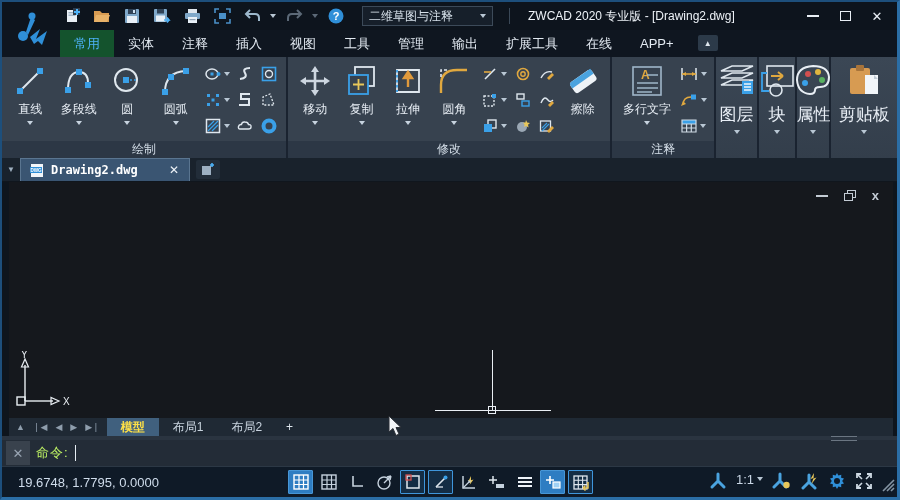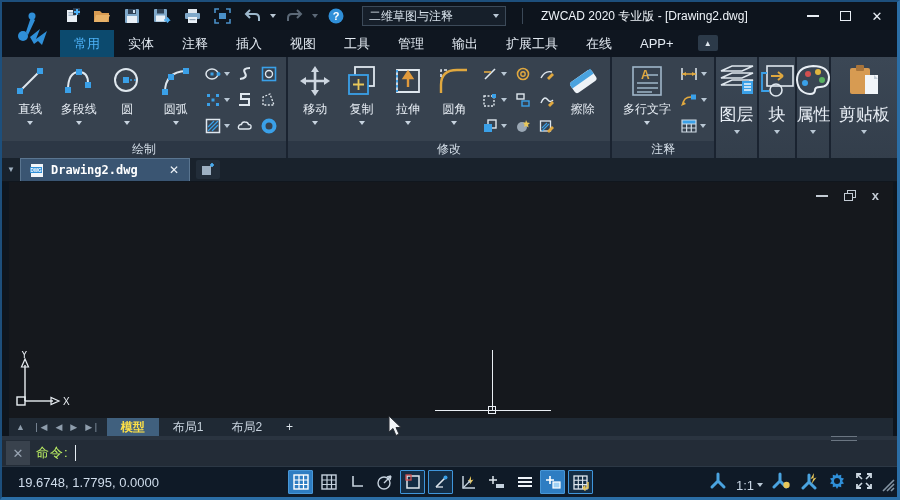--- a/index.html
+++ b/index.html
@@ -7,33 +7,33 @@
   body { font-family:"Liberation Sans","DejaVu Sans",sans-serif; color:#e4ebf2; font-size:13px; }
   .app { width:900px; height:500px; background:#0d141d; border:2px solid #1d4f7c; border-right:3px solid #2b6ea6; border-bottom:3px solid #2b6ea6; display:flex; flex-direction:column; overflow:hidden; position:relative; }
 
   
   .titlebar { height:28px; display:flex; align-items:center; background:linear-gradient(#10починok,#0d141d); background:#0d141d; padding-left:58px; position:relative; flex:0 0 28px; }
   .applogo { position:absolute; left:8px; top:2px; width:44px; height:50px; z-index:5; display:flex; align-items:center; justify-content:center; }
   .qat { display:flex; align-items:center; gap:6px; }
   .qbtn { width:24px; height:22px; display:flex; align-items:center; justify-content:center; border-radius:2px; }
   .ddtri { width:0; height:0; border-left:3.5px solid transparent; border-right:3.5px solid transparent; border-top:4px solid #b9c7d4; display:inline-block; }
   .ddtri.dim { border-top-color:#5c6977; }
-  .workspace { width:144px; height:20px; background:#161f2a; border:1px solid #3c4a59; display:flex; align-items:center; padding:0 6px; margin-left:8px; color:#d7e1ea; font-size:12px; }
+  .workspace { width:131px; height:20px; background:#161f2a; border:1px solid #3c4a59; display:flex; align-items:center; padding:0 6px; margin-left:8px; color:#d7e1ea; font-size:12px; }
   .workspace .lbl { flex:1; }
   .vsep { width:1px; height:16px; background:#3a4857; margin:0 10px; }
   .wtitle { flex:1; text-align:left; padding-left:8px; color:#eef3f8; font-size:12px; white-space:nowrap; }
   .winctl { display:flex; align-items:center; gap:4px; padding-right:6px; }
   .wbtn { width:28px; height:20px; display:flex; align-items:center; justify-content:center; color:#e8eef4; font-size:13px; }
   .wbtn .min { width:12px; height:2px; background:#e8eef4; display:block; }
   .wbtn .max { width:11px; height:10px; border:1.5px solid #e8eef4; display:block; }
 
   
   .tabrow { height:27px; background:#0f1620; display:flex; align-items:stretch; padding-left:58px; flex:0 0 27px; }
   .rtab { padding:0 14px; display:flex; align-items:center; color:#e3eaf2; font-size:13px; cursor:default; }
-  .rtab.active { background:#0c4a6e; color:#4db2f8; }
+  .rtab.active { background:#14532d; color:#4db2f8; }
   .collapse-btn { width:20px; height:16px; margin:5px 0 0 10px; background:#2b3examine; background:#2c3a49; border-radius:2px; display:flex; align-items:center; justify-content:center; color:#dfe7ee; font-size:8px; }
 
   
   .ribbon { height:101px; background:#1a2330; display:flex; flex:0 0 101px; }
   .panel { background:#37424f; display:flex; flex-direction:column; margin-right:2px; }
   .panel-tools { flex:1; display:flex; align-items:stretch; padding:2px 4px 0 4px; }
   .panel-label { height:17px; background:#2c3745; color:#d5dfe9; font-size:12px; display:flex; align-items:center; justify-content:center; flex:0 0 17px; }
   .bigtool { width:52px; display:flex; flex-direction:column; align-items:center; justify-content:flex-start; padding-top:4px; }
   .bigtool .bicon { height:36px; display:flex; align-items:center; justify-content:center; }
   .bigtool .blabel { font-size:12px; color:#e8eef5; margin-top:2px; white-space:nowrap; }
@@ -86,21 +86,21 @@
   .cmdtext { color:#bef264; font-size:13px; letter-spacing:1px; }
   .caret { display:inline-block; width:1px; height:16px; background:#e6edf3; margin-left:6px; vertical-align:middle; }
 
   
   .statusbar { height:31px; flex:0 0 31px; background:#0f1a27; border-top:1px solid #2b3examine; border-top:1px solid #2c3845; display:flex; align-items:center; padding:0 6px 0 16px; position:relative; }
   .coords { color:#cfdceb; font-size:13px; width:270px; }
   .toggles { display:flex; align-items:center; gap:3px; }
   .tg { width:25px; height:24px; display:flex; align-items:center; justify-content:center; border:1px solid transparent; border-radius:1px; }
   .tg.on-fill { background:#2e7dc2; border-color:#4796d6; }
   .tg.on-line { border-color:#3f96dc; background:rgba(43,112,176,.22); }
-  .sright { margin-left:auto; display:flex; align-items:flex-end; gap:9px; padding-right:18px; }
+  .sright { margin-left:auto; display:flex; align-items:flex-start; gap:9px; padding-right:18px; }
   .scale { color:#c9d6e4; font-size:13px; display:flex; align-items:center; gap:3px; }
   .sizegrip { position:absolute; right:2px; bottom:2px; }
 
   .svgline { stroke:#dfe7ee; stroke-width:2; fill:none; }
   .bsq { fill:#3aa0e8; }
 </style>
 </head>
 <body>
 
 <div class="app">

